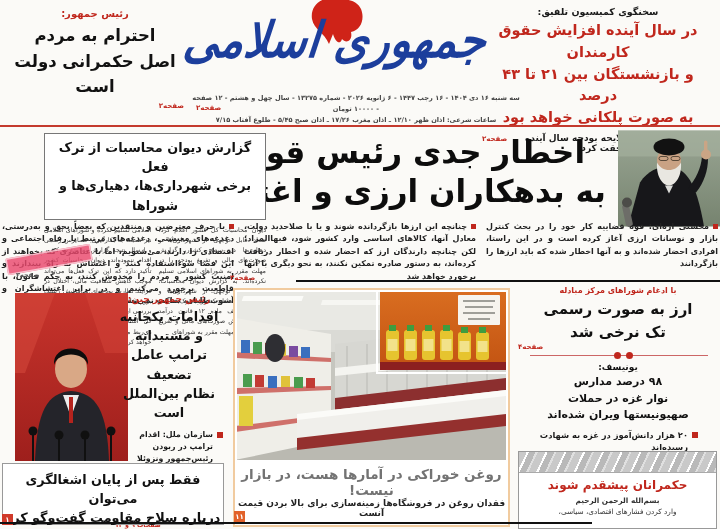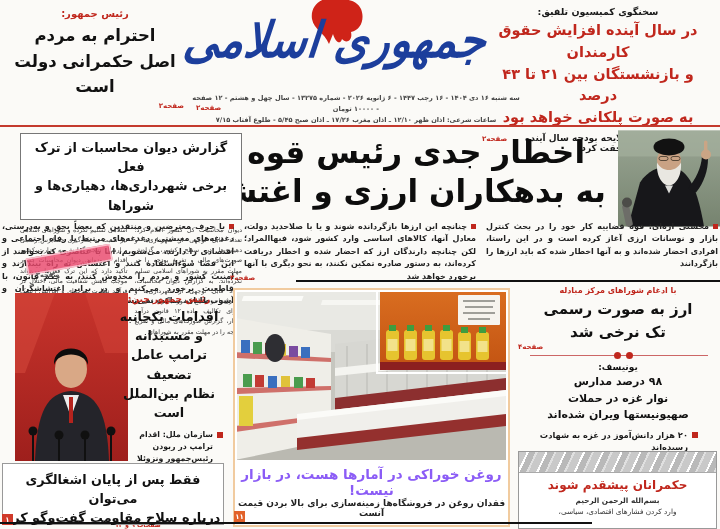--- a/index.html
+++ b/index.html
@@ -30,21 +30,21 @@
   
   .ejei-photo{right:0;top:130px;width:102px;height:97px;}
   .lead-head{left:108px;top:133px;width:500px;text-align:center;font-weight:900;color:#0d0d0d;
              font-size:31px;line-height:1.25;letter-spacing:-0.5px;}
   .lead-bullets{left:2px;top:221px;width:716px;display:flex;gap:10px;}
   .lead-col{flex:1 1 0;font-size:8px;font-weight:bold;color:#222;text-align:justify;line-height:1.55;}
   .lead-col .sq{width:5px;height:5px;float:right;margin-top:3px;}
   .lead-pref{left:230px;top:274px;}
 
   
-  .audit{left:20px;top:133px;width:222px;height:146px;}
+  .audit{left:0;top:133px;width:222px;height:146px;padding-left:44px;}
   .audit-titlebox{border:1.3px solid #777;padding:4px 4px;text-align:center;font-weight:bold;
                   font-size:12.8px;line-height:1.5;color:#111;background:#fff;}
   .audit-body{display:flex;gap:7px;margin-top:5px;}
   .audit-col{flex:1 1 0;font-size:6.3px;line-height:1.62;color:#333;text-align:justify;}
   .pink-stamp{position:absolute;left:6px;top:118px;width:86px;height:17px;background:rgba(233,72,109,.82);
               transform:rotate(-10deg);border-radius:2px;box-shadow:0 0 0 1.5px rgba(255,255,255,.6) inset;}
   .audit-pref{position:absolute;left:16px;top:138px;color:#555;font-size:6.5px;font-weight:bold;}
 
   .divider-right{left:0px;top:280px;width:424px;height:1.6px;background:#111;position:absolute;}
 
@@ -64,21 +64,21 @@
   .badge{position:absolute;width:11px;height:11px;color:#fff;font-size:7px;font-weight:bold;
          display:flex;align-items:center;justify-content:center;}
   .badge-red{background:#d03a2a;left:-1px;bottom:-1px;}
   .badge-orange{background:#e2622a;}
 
   
   .oilbox{left:233px;top:288px;width:277px;height:239px;border:2.5px solid #f1cb9f;background:#fff;
           box-sizing:border-box;padding:2px;}
   .oil-photo{position:relative;width:100%;height:168px;overflow:hidden;}
   .oil-inset{position:absolute;right:0px;top:0px;width:128px;height:80px;border-left:2px solid #fff;border-bottom:2px solid #fff;}
-  .oil-cap{font-size:13.5px;font-weight:900;text-align:center;color:#8b5cf6;margin-top:6px;}
+  .oil-cap{font-size:13.5px;font-weight:900;text-align:center;color:#737373;margin-top:6px;}
   .oil-sub{font-size:9px;font-weight:bold;text-align:center;color:#222;}
   .oil-badge{left:234px;top:511px;}
 
   
   .cur{right:2px;top:286px;width:200px;left:518px;text-align:center;}
   .cur-kicker{font-size:8px;}
   .cur-head{font-size:15px;font-weight:bold;color:#111;line-height:1.5;margin-top:3px;}
   .cur-pref{position:absolute;left:0;bottom:-8px;margin-top:40px;}
   .dotline{left:530px;top:352px;width:178px;height:7px;}
   .dotline .ln{position:absolute;top:3px;left:0;width:100%;height:1px;background:#c66;}

